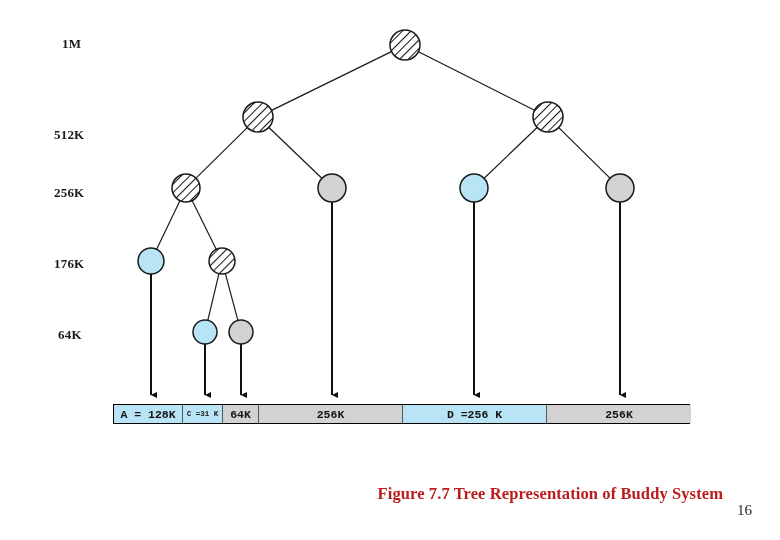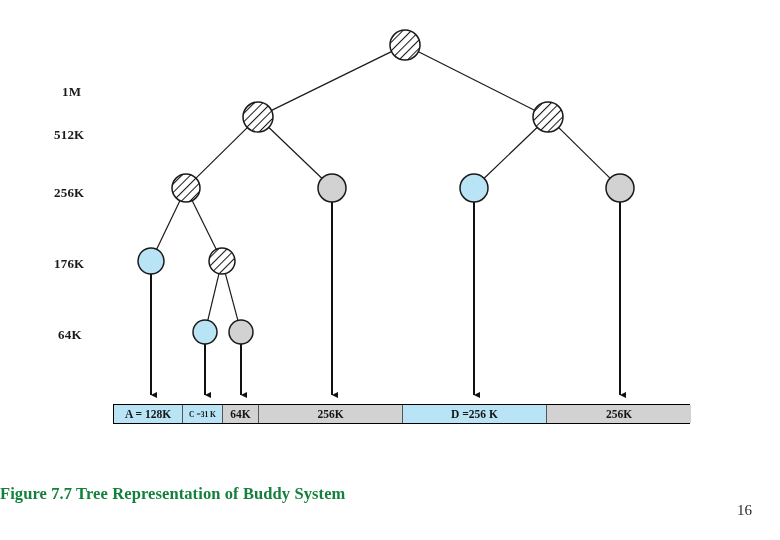--- a/index.html
+++ b/index.html
@@ -46,58 +46,58 @@
     border: 1.6px solid #000000;
     display: flex;
     background: #d2d2d2;
   }
   .mem-seg {
     box-sizing: border-box;
     border-right: 1.3px solid #555555;
     display: flex;
     align-items: center;
     justify-content: center;
-    font-family: Liberation Serif, serif;
+    font-family: Liberation Mono, monospace;
     font-weight: bold;
     font-size: 11.5px;
     color: #151515;
     overflow: hidden;
     white-space: nowrap;
   }
   .mem-seg:last-child { border-right: none; }
   .mem-seg.blue { background: #b8e4f5; }
   .mem-seg.gray { background: #d2d2d2; }
   .mem-seg.tiny { font-size: 7.5px; font-weight: bold; letter-spacing: 0px; }
   #figure-caption {
     position: absolute;
     left: 0;
     top: 484px;
     width: 723px;
-    text-align: left;
+    text-align: right;
     font-family: "Liberation Serif", serif;
     font-weight: bold;
     font-size: 16.5px;
-    color: #15803d;
+    color: #b91c1c;
     letter-spacing: 0.1px;
   }
   #page-number {
     position: absolute;
     right: 28px;
     top: 502px;
     font-family: "Liberation Serif", serif;
     font-size: 15px;
     color: #2a2a2a;
   }
 </style>
 </head>
 <body>
 
 <div id="figure-root">
 
-  <div class="level-label" style="left:62px; top:36px;margin-top:48px;">1M</div>
+  <div class="level-label" style="left:62px; top:36px;">1M</div>
   <div class="level-label" style="left:54px; top:127px;">512K</div>
   <div class="level-label" style="left:54px; top:185px;">256K</div>
   <div class="level-label" style="left:54px; top:256px;">176K</div>
   <div class="level-label" style="left:58px; top:327px;">64K</div>
 
   <svg id="tree-svg" viewBox="0 0 780 540">
     <defs>
       <pattern id="hatchPat" width="6" height="6" patternTransform="rotate(45)" patternUnits="userSpaceOnUse">
         <rect width="6" height="6" fill="#ffffff"></rect>
         <line x1="0" y1="0" x2="0" y2="6" stroke="#1a1a1a" stroke-width="2.1"></line>

